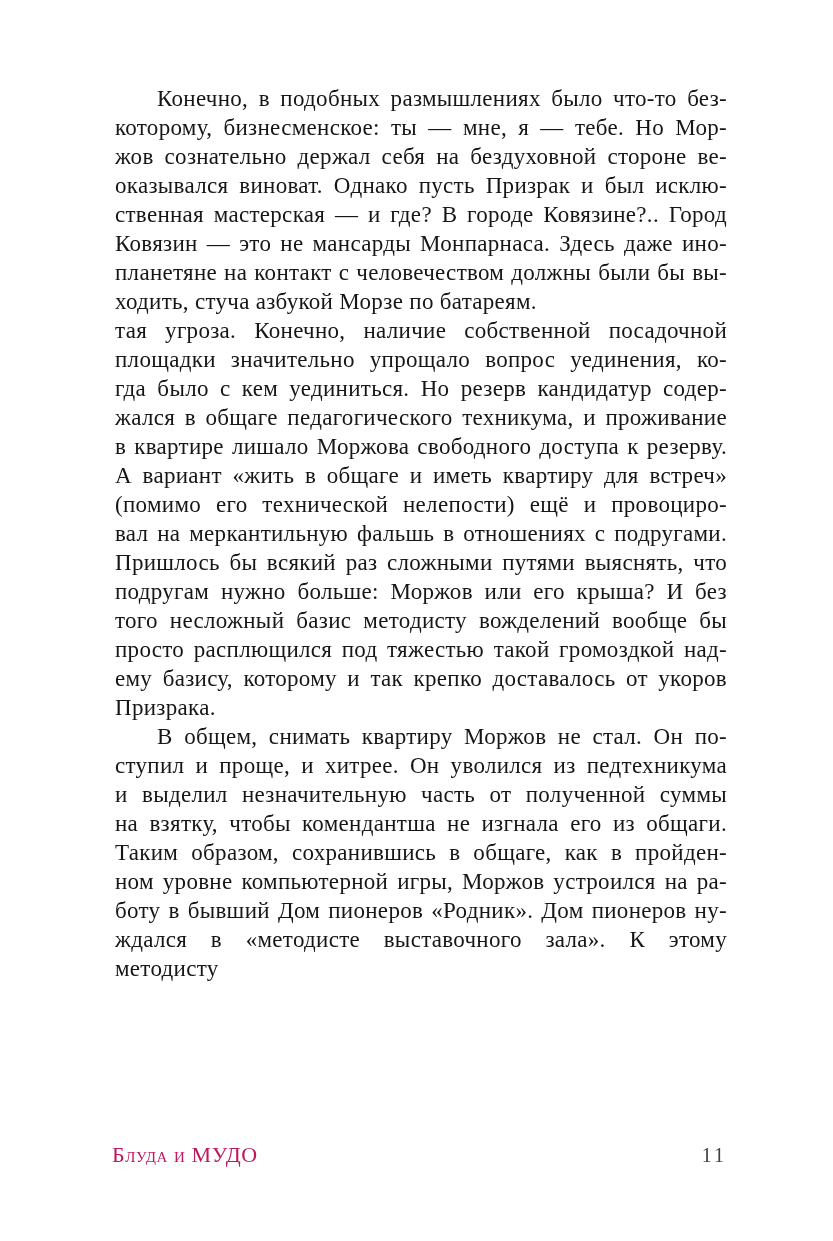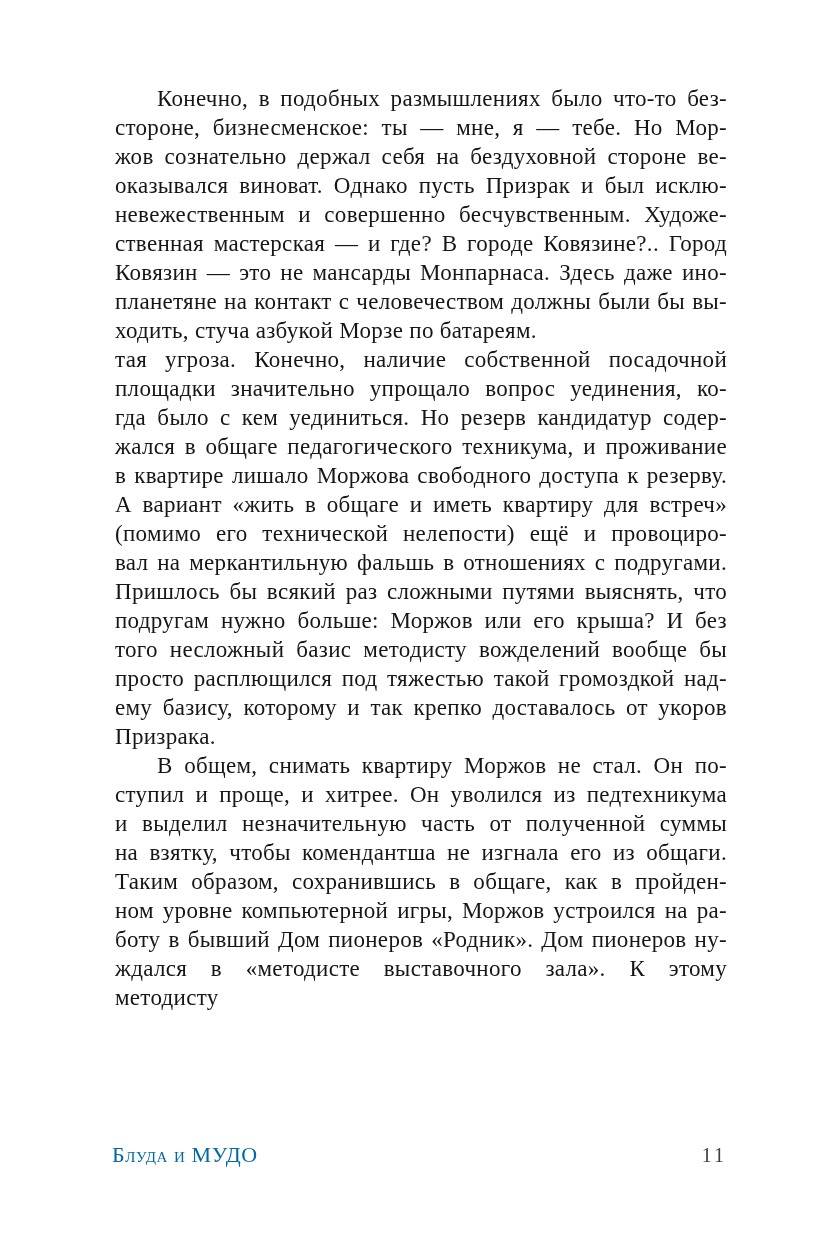--- a/index.html
+++ b/index.html
@@ -50,41 +50,40 @@
     top: 1142px;
     width: 615px;
     display: flex;
     justify-content: space-between;
     align-items: baseline;
   }
   .book-title {
     font-variant: small-caps;
     font-size: 22px;
     letter-spacing: 0.6px;
-    color: #0369a1;
+    color: #be185d;
   }
   .page-number {
     font-size: 20px;
     letter-spacing: 3px;
     color: #404040;
   }
 </style>
 </head>
 <body>
 
 <div class="page">
 
   <main class="text-block">
 
   <div class="paragraph">
         <div class="line first">Конечно, в подобных размышлениях было что-то без-</div>
-        <div class="line">стороне, бизнесменское: ты — мне, я — тебе. Но Мор-</div>
+        <div class="line">которому, бизнесменское: ты — мне, я — тебе. Но Мор-</div>
         <div class="line">жов сознательно держал себя на бездуховной стороне ве-</div>
         <div class="line">оказывался виноват. Однако пусть Призрак и был исклю-</div>
-        <div class="line">невежественным и совершенно бесчувственным. Художе-</div>
         <div class="line">ственная мастерская — и где? В городе Ковязине?.. Город</div>
         <div class="line">Ковязин — это не мансарды Монпарнаса. Здесь даже ино-</div>
         <div class="line">планетяне на контакт с человечеством должны были бы вы-</div>
         <div class="line last">ходить, стуча азбукой Морзе по батареям.</div>
       </div>
       <div class="paragraph">
         <div class="line">тая угроза. Конечно, наличие собственной посадочной</div>
         <div class="line">площадки значительно упрощало вопрос уединения, ко-</div>
         <div class="line">гда было с кем уединиться. Но резерв кандидатур содер-</div>
         <div class="line">жался в общаге педагогического техникума, и проживание</div>

